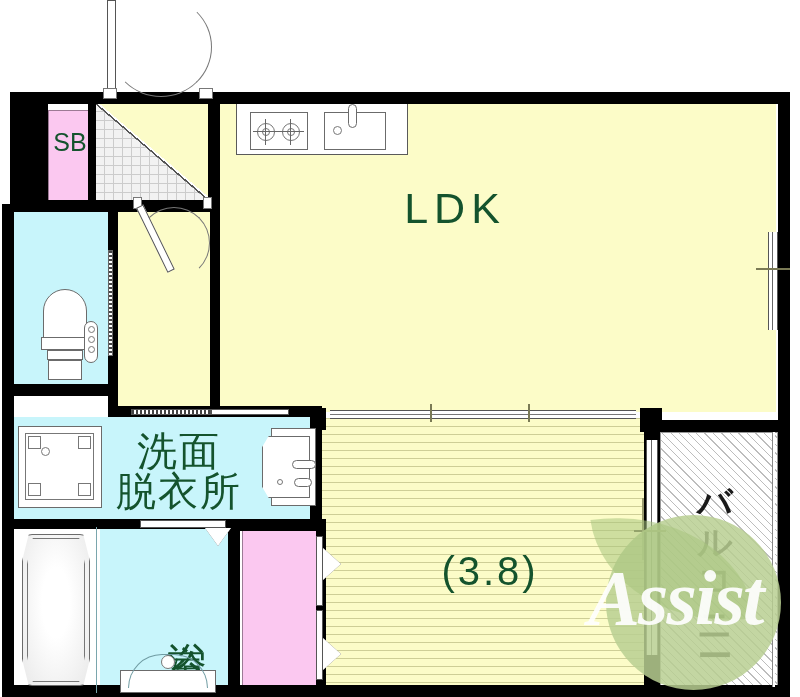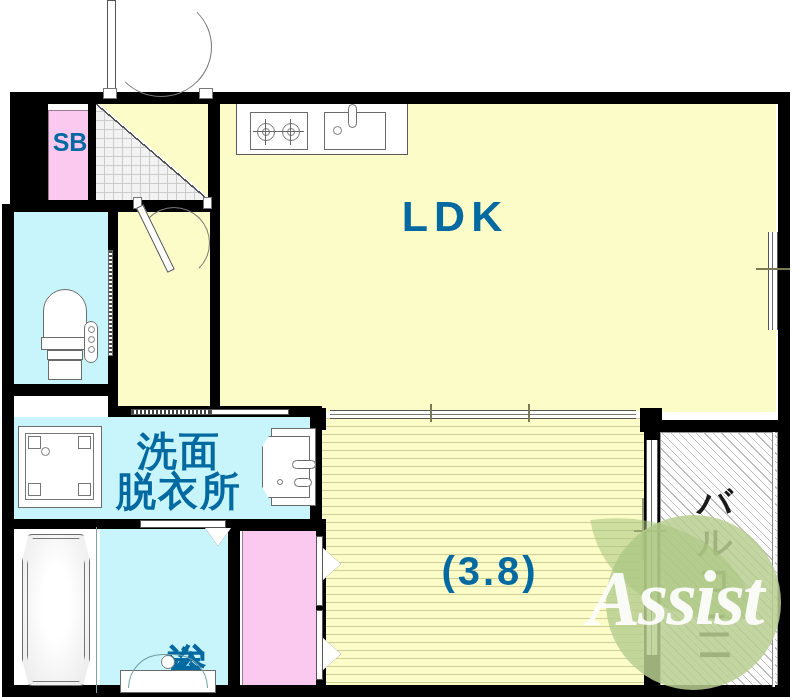--- a/index.html
+++ b/index.html
@@ -37,21 +37,21 @@
       #bdbdbd 0 1px, rgba(0,0,0,0) 1px 6px);
   }
   
   .pink-tex{
     background-color:#fbc8f0;
     background-image:radial-gradient(#f4aee4 .6px, rgba(0,0,0,0) .7px);
     background-size:4px 4px;
   }
 
   
-  .lbl{font-weight:bold;color:#0369a1;letter-spacing:2px;text-align:center;
+  .lbl{font-weight:normal;color:#14532d;letter-spacing:2px;text-align:center;
        line-height:1.15;white-space:pre;}
   .lbl-ldk{font-size:43px;letter-spacing:6px;}
   .lbl-area{font-size:40px;letter-spacing:3px;}
   .lbl-jp{font-size:40px;letter-spacing:2px;}
   .lbl-sm{font-size:26px;letter-spacing:1px;}
   .lbl-md{font-size:31px;letter-spacing:2px;}
   .lbl-vert{writing-mode:vertical-rl;text-orientation:upright;
             font-size:35px;letter-spacing:4px;font-weight:bold;color:#1a1a1a;}
 
   
@@ -246,21 +246,21 @@
   <div class="abs slide-panel" style="left:316px;top:610px;width:7px;height:70px;"></div>
   <div class="abs" style="left:323px;top:548px;width:0;height:0;
               border-top:16px solid transparent;border-bottom:16px solid transparent;
               border-left:18px solid #ffffff;filter:drop-shadow(0 0 .6px #555);"></div>
   <div class="abs" style="left:323px;top:638px;width:0;height:0;
               border-top:16px solid transparent;border-bottom:16px solid transparent;
               border-left:18px solid #ffffff;filter:drop-shadow(0 0 .6px #555);"></div>
 
   <div class="lbl lbl-sm abs" style="left:48px;top:130px;width:44px;line-height:1.0;font-size:25px;letter-spacing:0;">SB</div>
 
-  <div class="lbl lbl-ldk abs" style="left:330px;top:192px;width:250px;">LDK</div>
+  <div class="lbl lbl-ldk abs" style="left:330px;top:184px;width:250px;">LDK</div>
 
   <div class="abs" style="left:768px;top:232px;width:10px;height:98px;background:#ffffff;
               border-left:1.2px solid #555;border-right:1.2px solid #555;"></div>
   <div class="abs" style="left:772px;top:232px;width:1.4px;height:98px;background:#666;"></div>
   <div class="abs" style="left:756px;top:268px;width:34px;height:1.6px;background:#7a7a55;"></div>
 
   <div class="lbl lbl-area abs" style="left:390px;top:548px;width:200px;">(3.8)</div>
 
   <div class="abs" style="left:330px;top:410px;width:306px;height:9px;background:#ffffff;
               border-top:1.2px solid #555;border-bottom:1.2px solid #555;"></div>

